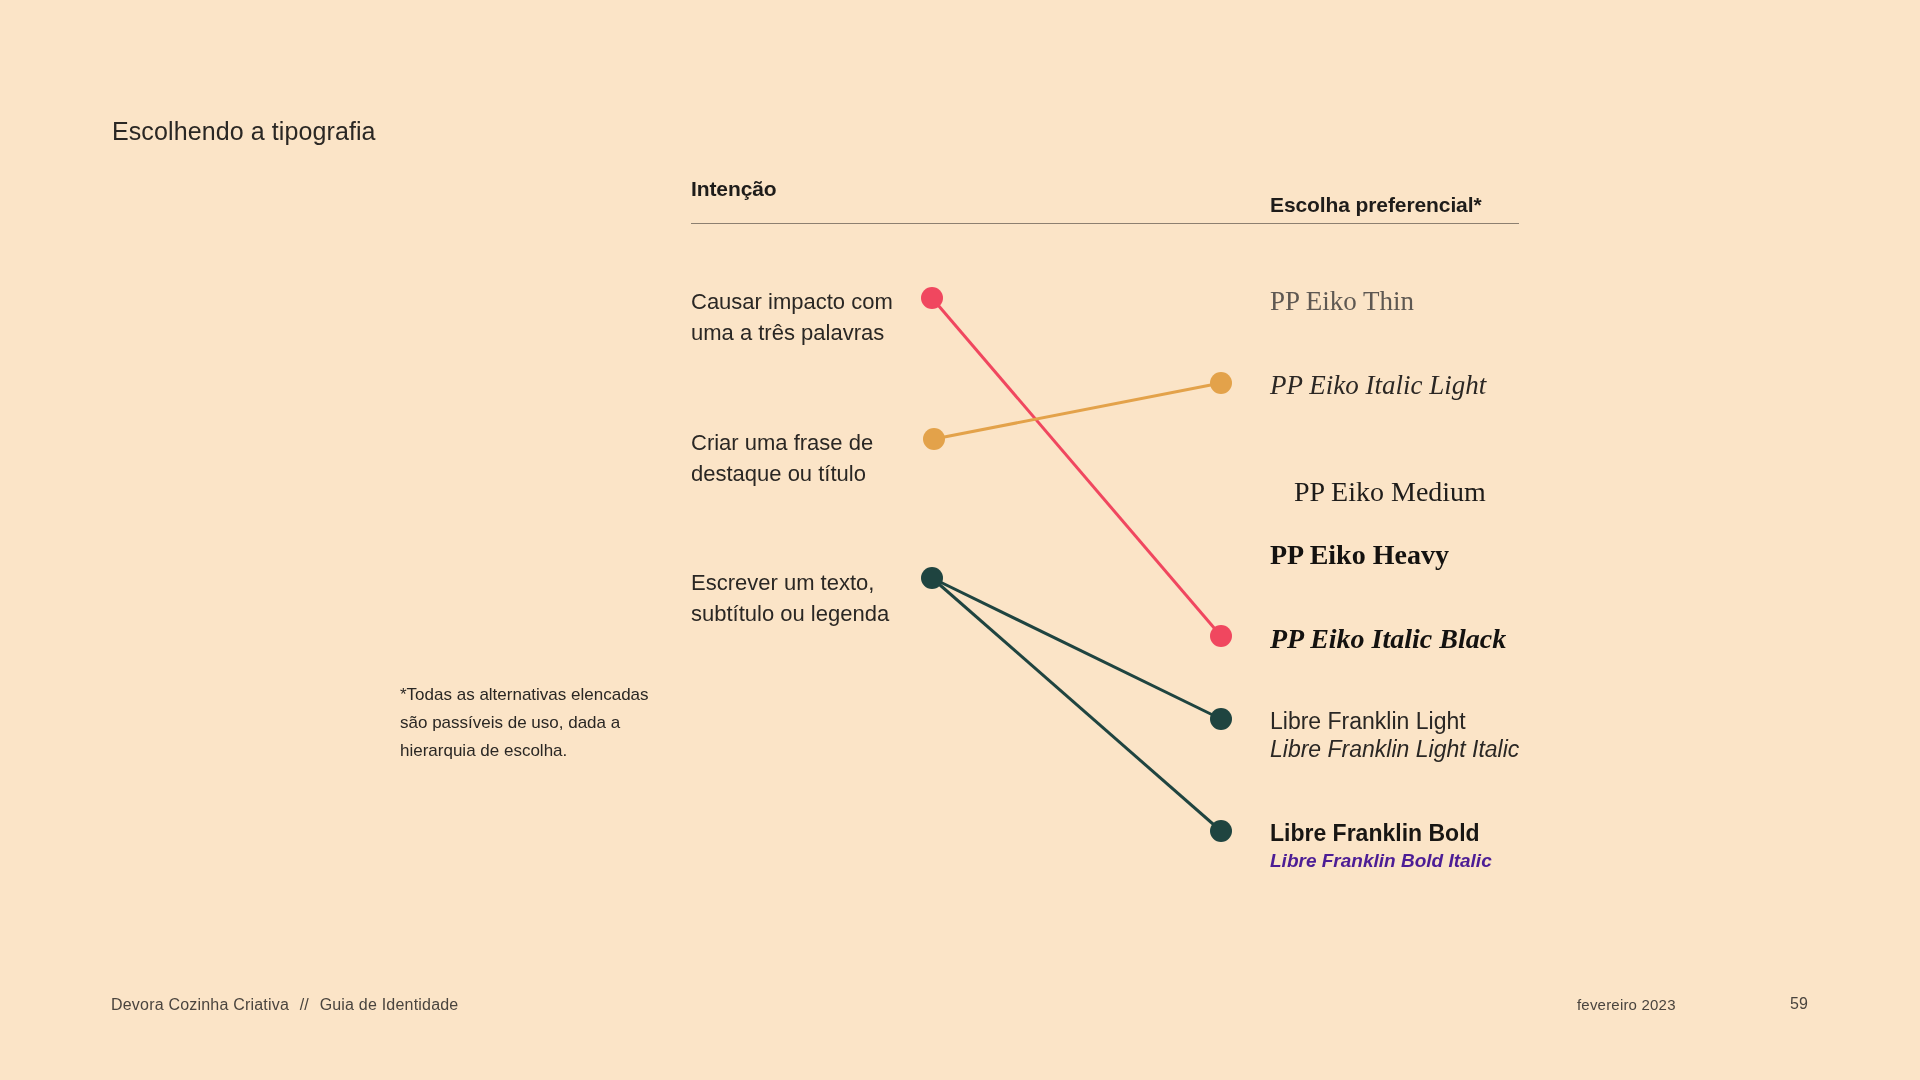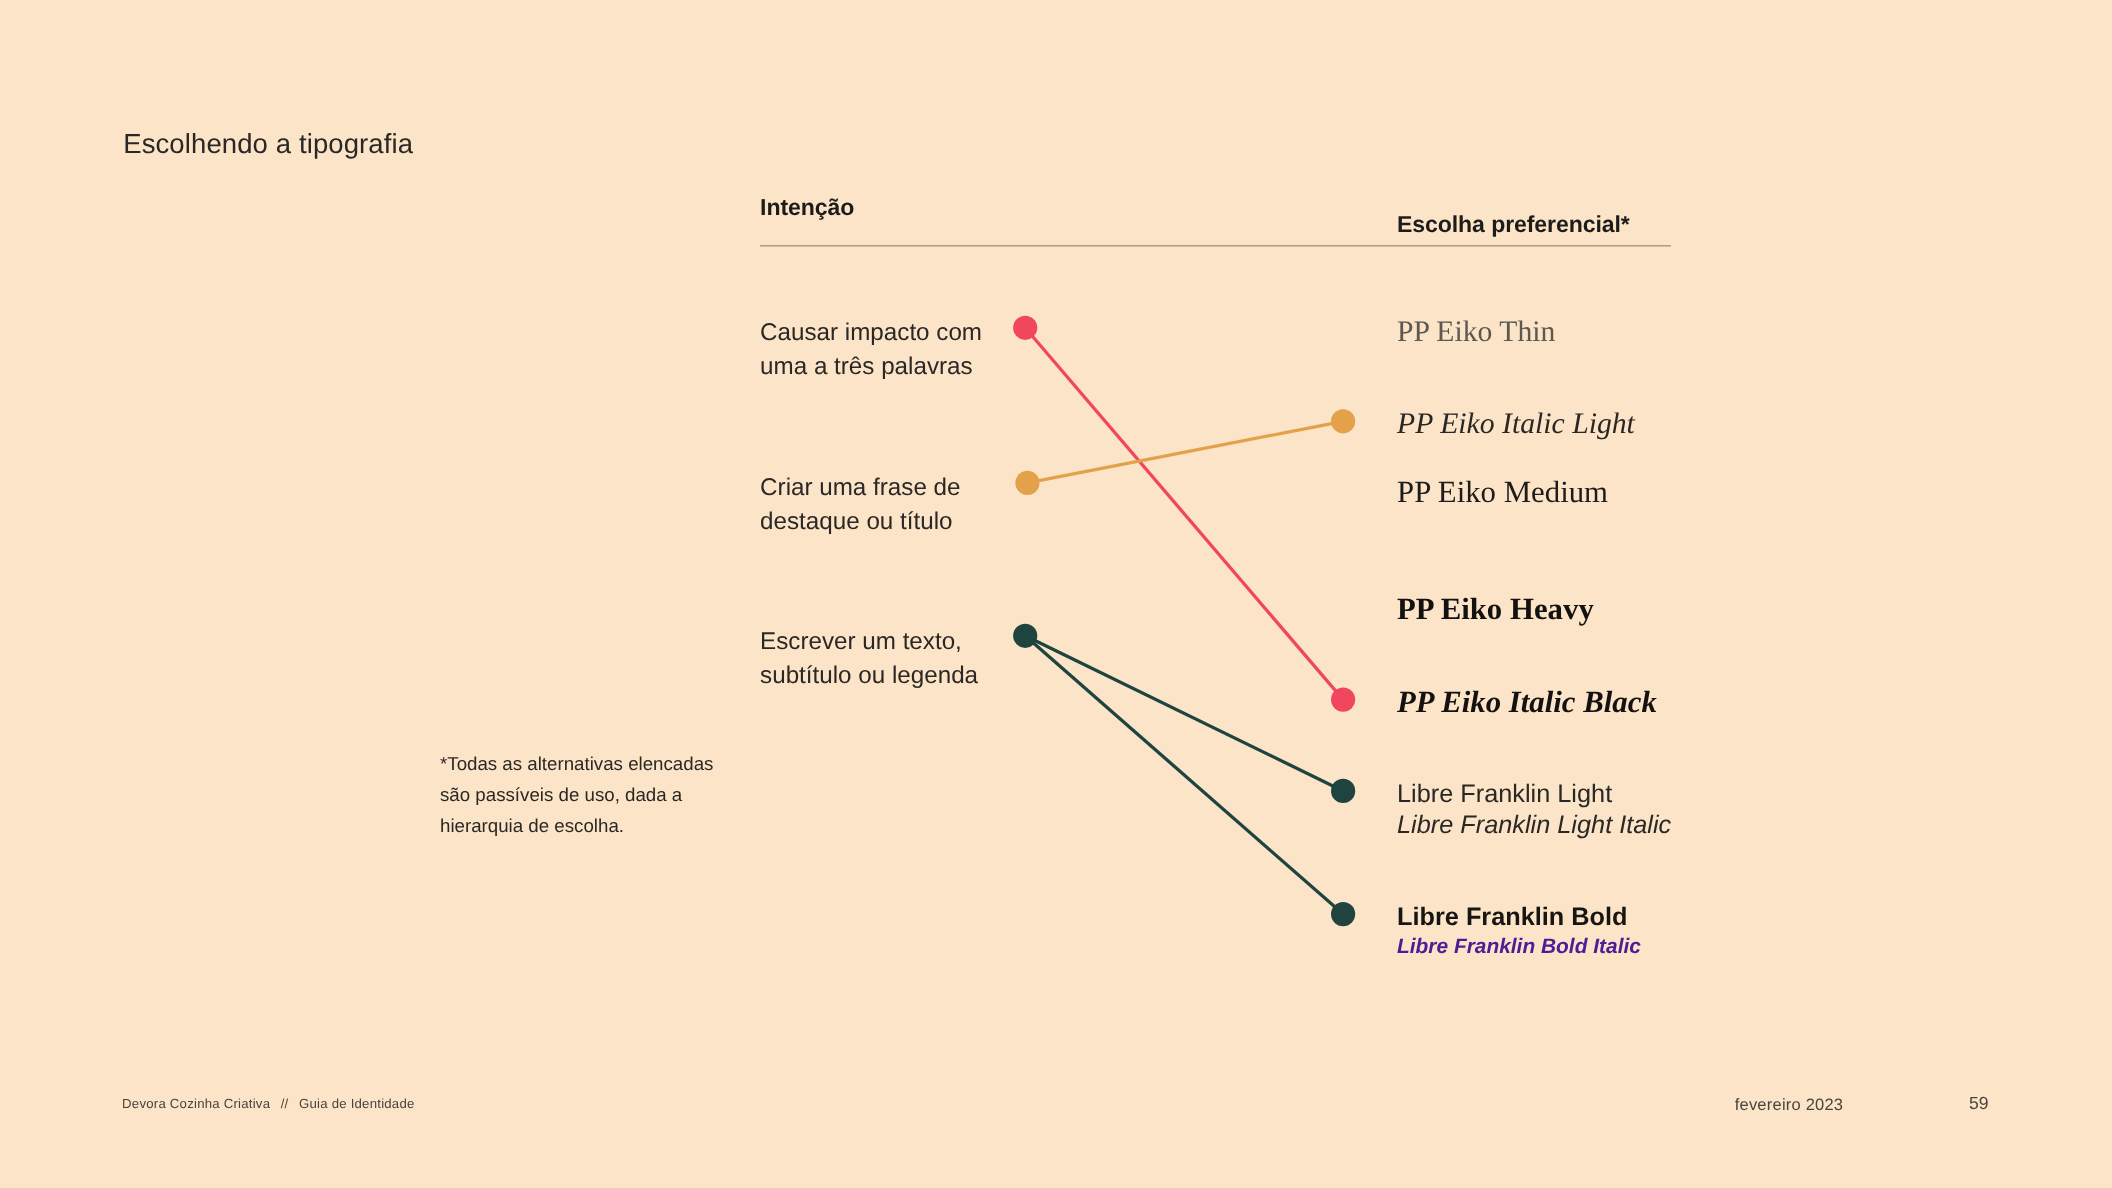--- a/index.html
+++ b/index.html
@@ -140,21 +140,21 @@
     font-weight: 700;
     font-style: italic;
     font-size: 19px;
     line-height: 28px;
     color: #4c1d95;
     text-align: center;
   }
 
   .spec.s0 { top: 286px; }
   .spec.s1 { top: 370px; }
-  .spec.s2 { top: 432px; }
+  .spec.s2 { top: 476px; margin-left: 24px; }
   .spec.s3 { top: 539px; }
   .spec.s4 { top: 623px; }
   .spec.s5 { top: 707px; }
   .spec.s6 { top: 819px; }
 
   
   .connectors {
     position: absolute;
     left: 0;
     top: 0;
@@ -174,21 +174,21 @@
     color: #2A2724;
   }
   .footnote.f0 { top: 681px; }
   .footnote.f1 { top: 793px; }
 
   
   .footer-left {
     position: absolute;
     left: 111px;
     top: 996px;
-    font-size: 12px;
+    font-size: 16px;
     color: #4A443E;
     letter-spacing: 0.2px;
     white-space: nowrap;
   }
   .footer-sep { padding: 0 6px; }
   .footer-date {
     position: absolute;
     left: 1563px;
     top: 996px;
     font-size: 15px;

